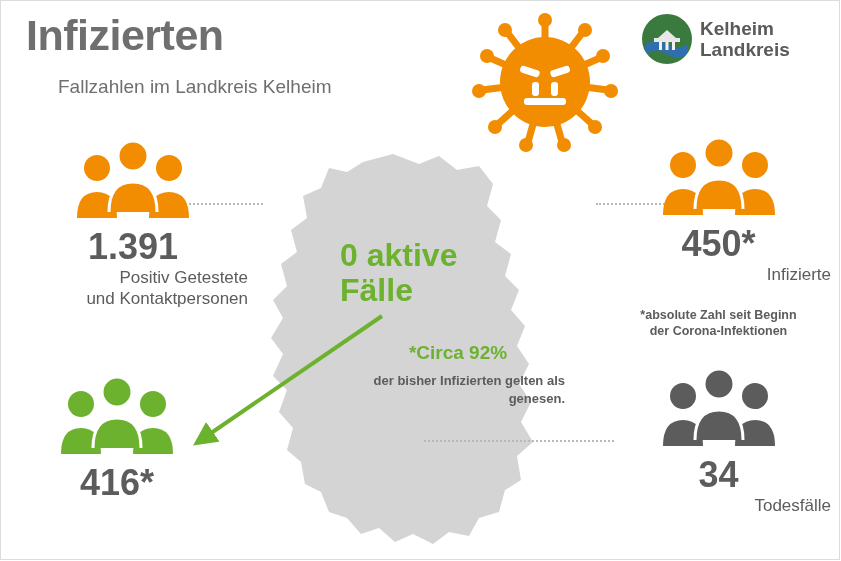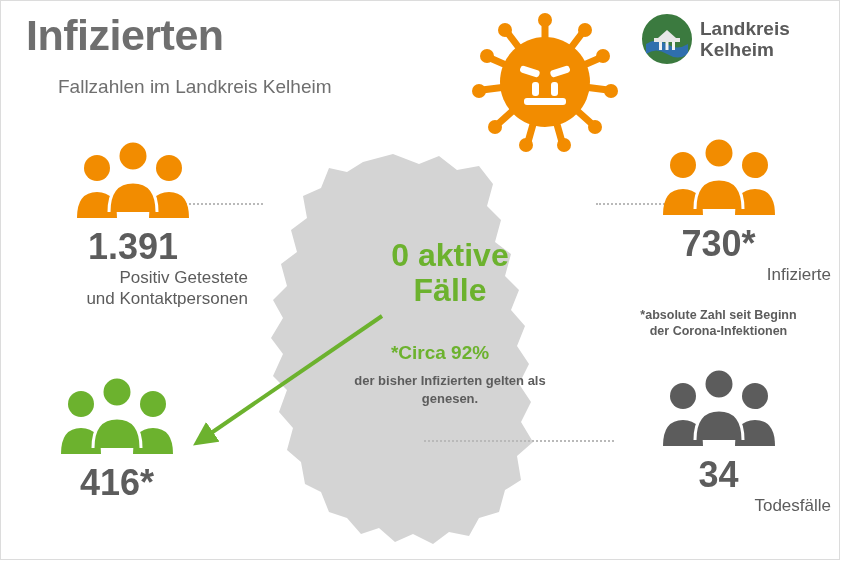--- a/index.html
+++ b/index.html
@@ -76,42 +76,42 @@
     top: 150px;
     width: 360px;
     height: 400px;
   }
   
   .center-active {
     position: absolute;
     left: 340px;
     top: 238px;
     width: 220px;
-    text-align: center;
+    text-align: left;
     font-size: 32px;
     font-weight: bold;
     color: #6cb22e;
     line-height: 1.08;
   }
   .center-circa {
     position: absolute;
-    left: 330px;
+    left: 348px;
     top: 342px;
     width: 220px;
     text-align: center;
     font-size: 19px;
     font-weight: bold;
     color: #6cb22e;
   }
   .center-note {
     position: absolute;
     left: 335px;
     top: 372px;
     width: 230px;
-    text-align: center;
+    text-align: right;
     font-size: 13px;
     font-weight: bold;
     color: #5c5c5c;
     line-height: 1.35;
   }
   
   .stat {
     position: absolute;
     text-align: center;
   }
@@ -235,22 +235,22 @@
         <path d="M6 32 q10 -7 21 0 q10 7 21 0 v10 q-10 7 -21 0 q-11 -7 -21 0 z" fill="#2f6fae"></path>
         <path d="M14 30 h26 v-4 h-26 z" fill="#e8e8e8"></path>
         <path d="M18 26 h18 l-9 -8 z" fill="#e8e8e8"></path>
         <rect x="19" y="30" width="3" height="8" fill="#f2f2f2"></rect>
         <rect x="25.5" y="30" width="3" height="8" fill="#f2f2f2"></rect>
         <rect x="32" y="30" width="3" height="8" fill="#f2f2f2"></rect>
         <circle cx="27" cy="27" r="26" fill="none" stroke="#ffffff" stroke-width="2"></circle>
       </svg>
     </div>
     <div class="logo-text">
+      <div>Kelheim</div>
       <div>Landkreis</div>
-      <div>Kelheim</div>
     </div>
   </div>
 
   <div class="map">
     <svg viewBox="0 0 360 400" width="360" height="400" aria-hidden="true">
       <path d="M120 12 L150 4 L176 14 L196 6 L214 20 L236 16 L250 34 L244 56
                L258 70 L252 92 L268 104 L262 126 L276 140 L268 160 L282 176
                L274 196 L286 214 L276 234 L288 252 L278 272 L290 292 L274 306
                L278 330 L262 340 L256 362 L236 368 L226 386 L206 382 L190 394
                L170 384 L152 392 L136 378 L118 384 L104 368 L86 362 L78 342
@@ -331,21 +331,21 @@
             <path d="M4 78 q0 -26 20 -26 q20 0 20 26 z"></path>
           <circle cx="96" cy="28" r="13"></circle>
             <path d="M76 78 q0 -26 20 -26 q20 0 20 26 z"></path>
           <circle cx="60" cy="16" r="15"></circle>
             <path d="M36 72 q0 -30 24 -30 q24 0 24 30 z"></path>
         </g>
         <circle cx="60" cy="16" r="15" fill="none" stroke="#ffffff" stroke-width="3"></circle>
         <path d="M36 72 q0 -30 24 -30 q24 0 24 30" fill="none" stroke="#ffffff" stroke-width="3"></path>
       </svg>
     </span>
-    <div class="value">730*</div>
+    <div class="value">450*</div>
     <div class="label">Infizierte</div>
     <div class="note">*absolute Zahl seit Beginn
 der Corona-Infektionen</div>
   </div>
 
   <div class="stat" id="stat-deaths">
     <span class="icon">
       <svg viewBox="0 0 120 80" width="120" height="80" aria-hidden="true">
         <g fill="#5c5c5c">
           <circle cx="24" cy="28" r="13"></circle>

